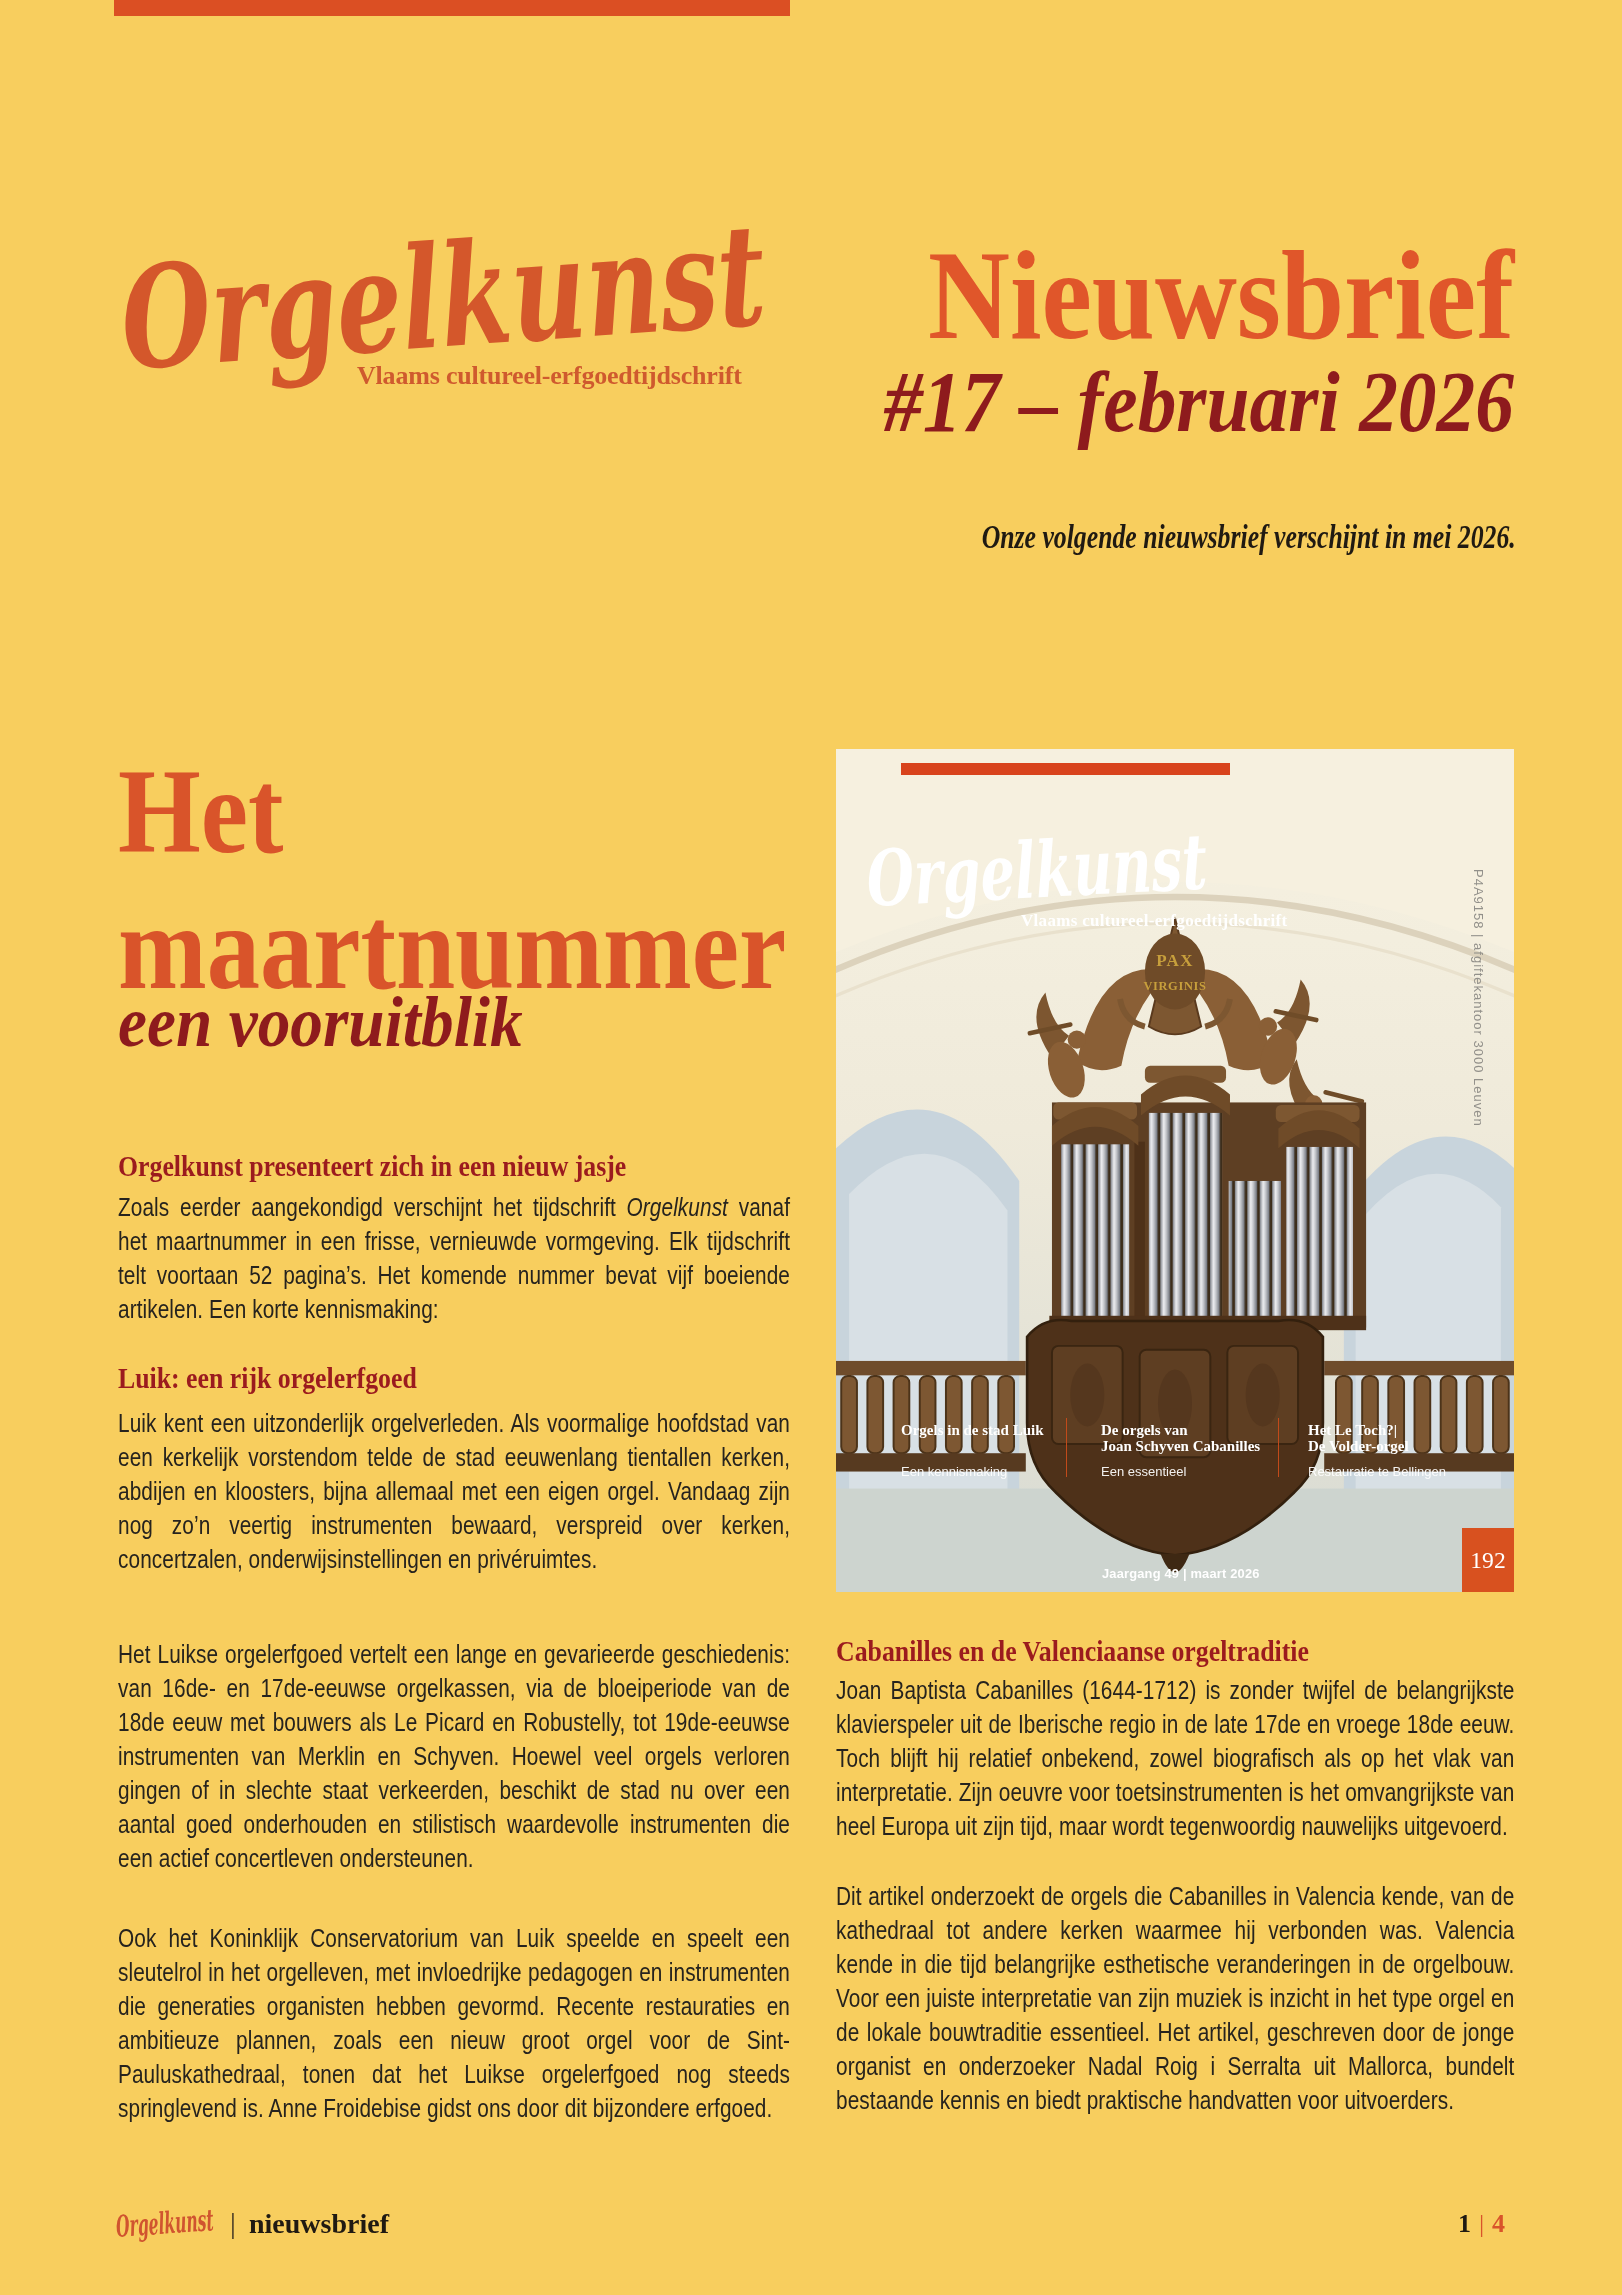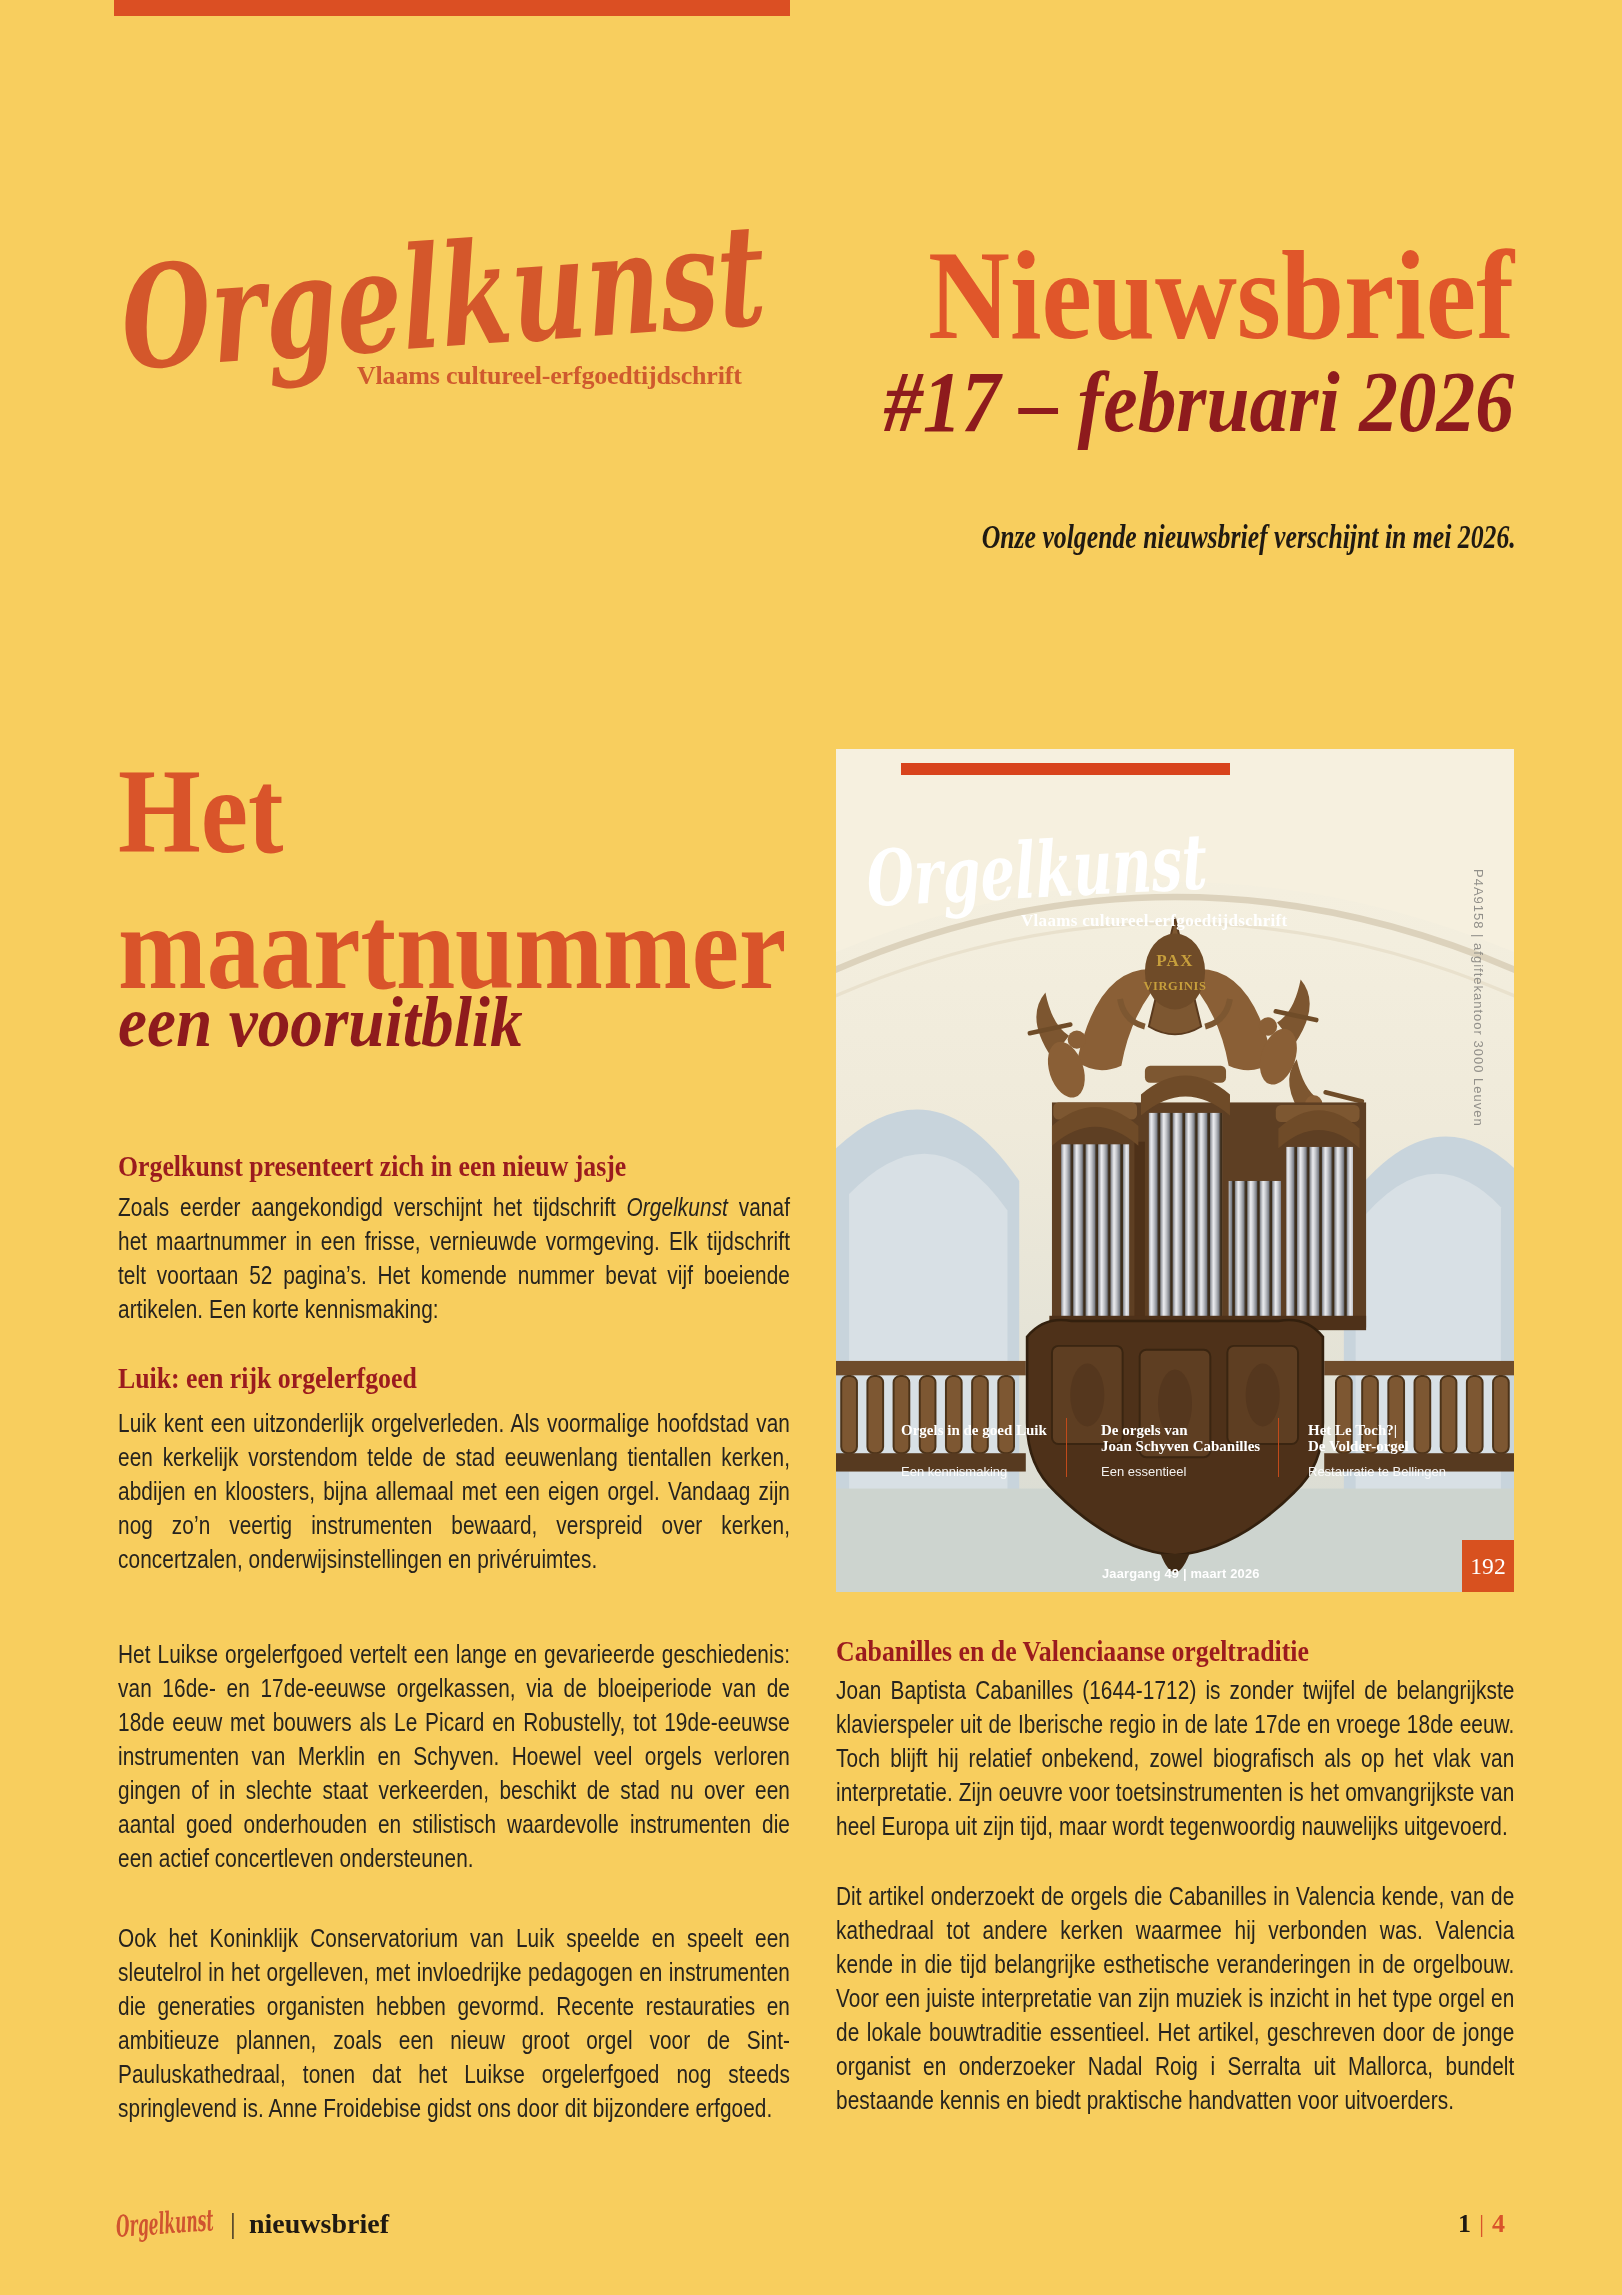--- a/index.html
+++ b/index.html
@@ -39,21 +39,21 @@
   .cover-tagline{left:185px;top:162px;font-family:"Liberation Serif",serif;font-weight:bold;
                  font-size:17px;color:#FFFFFF;letter-spacing:0.3px;}
   .mailing{left:650px;top:120px;width:281px;font-size:13px;color:#92908A;letter-spacing:1px;
            transform:rotate(90deg);transform-origin:0 0;white-space:nowrap;}
   .cap-title{top:674px;font-family:"Liberation Serif",serif;font-weight:bold;font-size:15px;
              line-height:15.7px;color:#FFFFFF;}
   .cap-sub{top:715px;font-size:13px;color:rgba(255,255,255,.93);}
   .cap-sep{top:669px;width:1.3px;height:59px;background:#C24A1A;}
   .cov-edition{left:266px;top:817px;font-size:13.7px;font-weight:bold;color:#FFFFFF;
                transform:scaleX(.94);transform-origin:0 0;letter-spacing:0.2px;}
-  .cov-num{right:0;bottom:0;width:52px;height:52px;background:#D8511F;display:flex;
+  .cov-num{right:0;bottom:0;width:52px;height:64px;background:#D8511F;display:flex;
            align-items:center;justify-content:center;font-family:"Liberation Serif",serif;
            font-size:23.6px;color:#FFFFFF;}
 
   
   .foot-logo-svg{left:115px;top:2197px;width:105px;height:56px;}
   .foot-div{left:230px;top:2207px;font-family:"Liberation Serif",serif;font-size:29px;
             font-weight:300;color:#3A2F22;}
   .foot-label{left:249px;top:2208px;font-family:"Liberation Serif",serif;font-weight:bold;
               font-size:28px;color:#201A12;}
   .foot-page{right:118px;top:2209px;display:flex;gap:7.9px;font-family:"Liberation Serif",serif;
@@ -209,21 +209,21 @@
     <svg class="abs cover-brand-svg" viewBox="0 0 540 210">
       <text x="4" y="138" font-family="DejaVu Serif, serif" font-style="italic" font-weight="bold" font-size="118" fill="#FFFFFF" textLength="522" lengthAdjust="spacingAndGlyphs" transform="rotate(-3 270 138)">Orgelkunst</text>
     </svg>
     <div class="abs cover-tagline nowrap">Vlaams cultureel-erfgoedtijdschrift</div>
     <div class="abs mailing">P4A9158 | afgiftekantoor 3000 Leuven</div>
 
     <div class="abs cap-sep" style="left:230px;"></div>
     <div class="abs cap-sep" style="left:442px;"></div>
 
     <div class="abs cap-title" style="left:65px;width:164px;">
-      <div>Orgels in de goed Luik</div>
+      <div>Orgels in de stad Luik</div>
       <div></div>
     </div>
     <div class="abs cap-sub" style="left:65px;">Een kennismaking</div>
 
     <div class="abs cap-title" style="left:265px;width:203px;">
       <div>De orgels van</div>
       <div>Joan Schyven Cabanilles</div>
     </div>
     <div class="abs cap-sub" style="left:265px;">Een essentieel</div>
 

